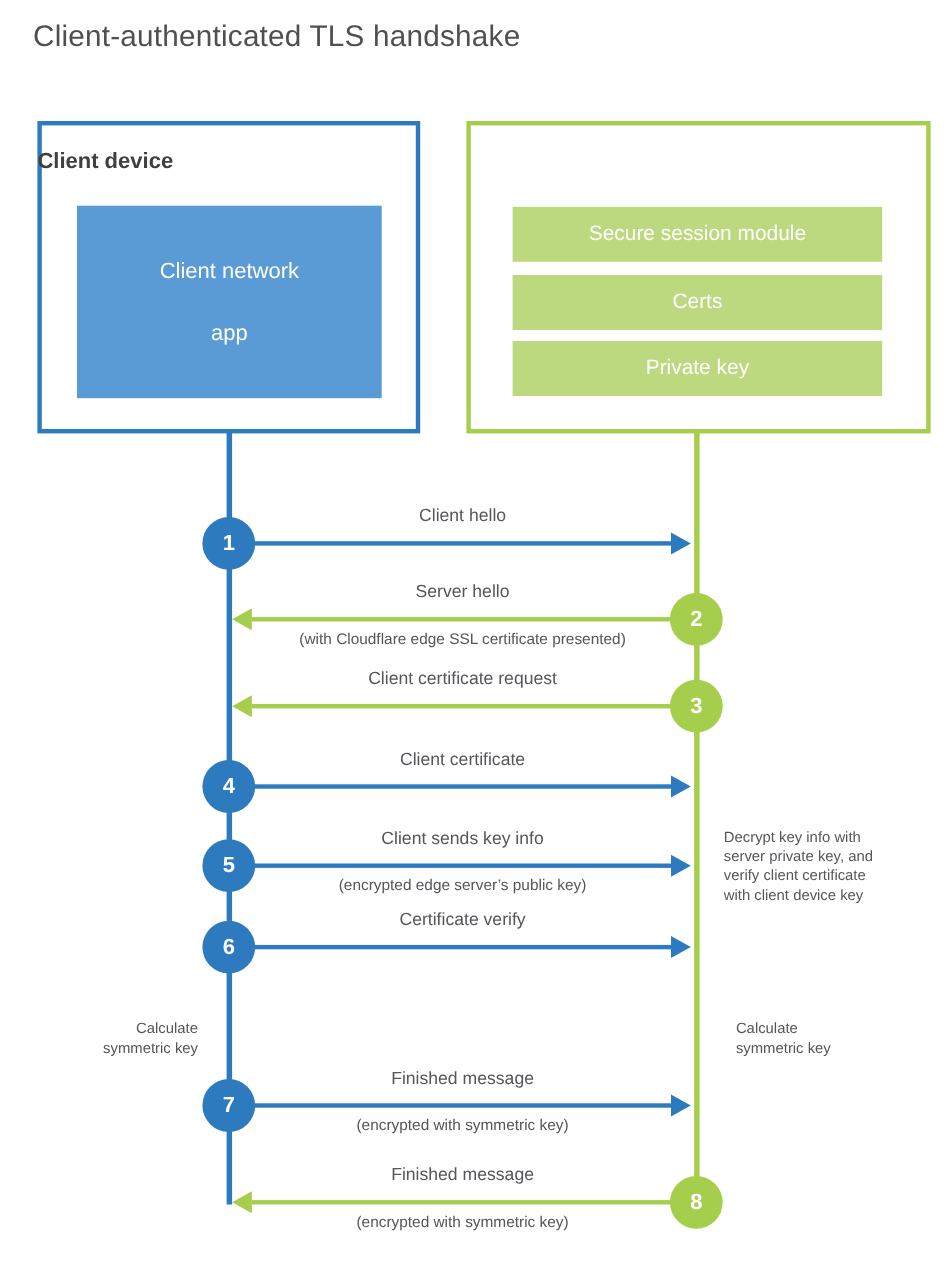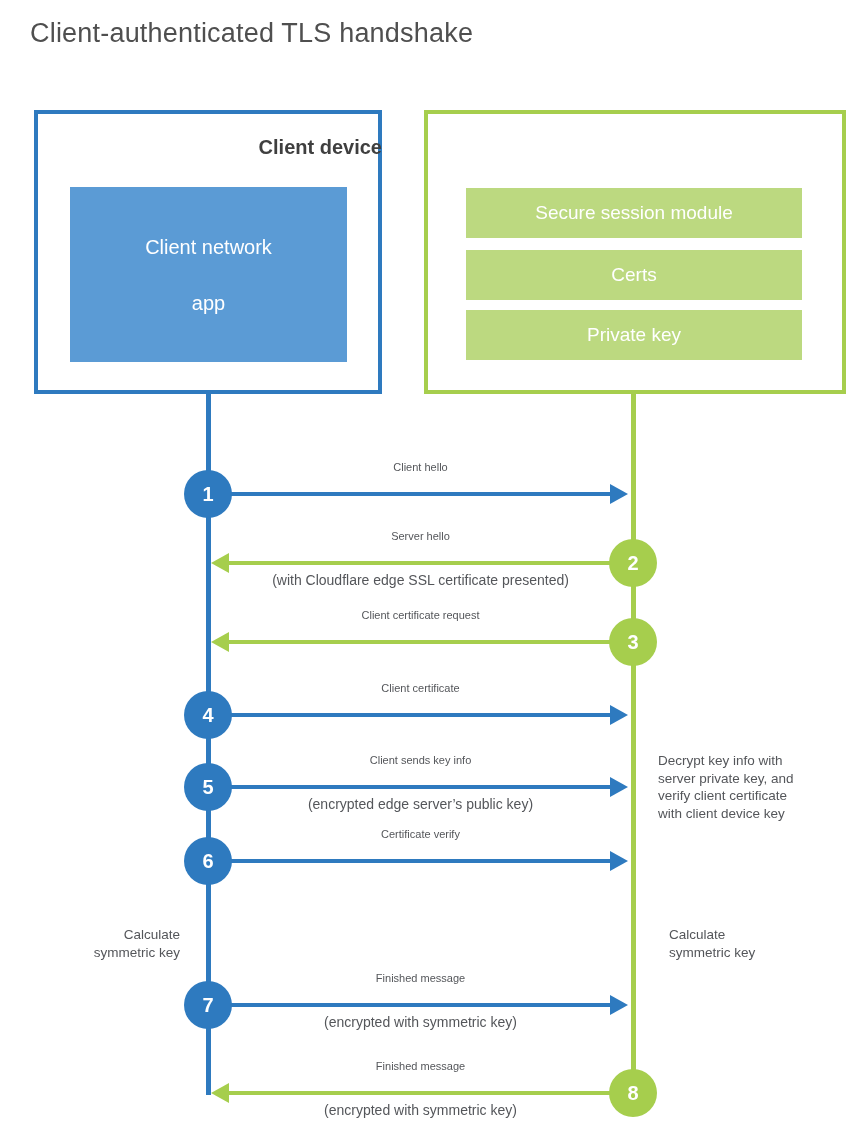--- a/index.html
+++ b/index.html
@@ -10,40 +10,40 @@
   #canvas{
     position:relative; width:865px; height:1146px; background:#fff;
     font-family:"Liberation Sans","DejaVu Sans",sans-serif; overflow:hidden;text-decoration:underline;
   }
   .abs{position:absolute;}
   .page-title{left:30px; top:18px; font-size:27px; font-weight:300; color:var(--title-text); letter-spacing:.2px;}
   
   .actor-box{box-sizing:border-box; background:#fff;}
   .client-box{left:34px; top:110px; width:348px; height:284px; border:4px solid var(--blue);}
   .server-box{left:424px; top:110px; width:422px; height:284px; border:4px solid var(--green);}
-  .actor-title{top:136px; text-align:right; font-size:20px; font-weight:bold; color:var(--heading-text);}
+  .actor-title{top:136px; text-align:left; font-size:20px; font-weight:bold; color:var(--heading-text);}
   .client-title{left:34px; width:348px;}
   .server-title{left:424px; width:422px;}
   .app-box{left:70px; top:187px; width:277px; height:175px; background:var(--blue-fill);
            display:flex; align-items:center; justify-content:center;}
   .app-box span{display:block; width:190px; text-align:center; color:#fff; font-size:20px; line-height:28px;}
   .module-box{left:466px; width:336px; height:50px; background:var(--green-fill);
               display:flex; align-items:center; justify-content:center; color:#fff; font-size:19px;}
   
   .lifeline{width:5px; top:392px; height:703px;}
   .lifeline.blue{left:206px; background:var(--blue);}
   .lifeline.green{left:631px; background:var(--green);}
   
   .msg-line{height:4px;}
   .msg-line.blue{background:var(--blue); left:208px; width:402px;}
   .msg-line.green{background:var(--green); left:229px; width:404px;}
   .head{width:0; height:0; border-top:10px solid transparent; border-bottom:10px solid transparent;}
   .head.right{left:610px; border-left:18px solid var(--blue);}
   .head.left{left:211px; border-right:18px solid var(--green);}
-  .msg-label{left:208px; width:425px; text-align:center; font-size:11px; color:var(--label-text);}
+  .msg-label{left:208px; width:425px; text-align:center; font-size:16px; color:var(--label-text);}
   .msg-sub{left:208px; width:425px; text-align:center; font-size:14px; color:var(--label-text);}
   
   .step{width:48px; height:48px; border-radius:50%; color:#fff; font-size:20px; font-weight:bold;
         display:flex; align-items:center; justify-content:center;}
   .step.blue{left:184px; background:var(--blue);}
   .step.green{left:609px; background:var(--green);}
   
   .note{font-size:13.5px; color:var(--label-text); line-height:17.5px;}
   .note-decrypt{left:658px; top:752px; width:180px; text-align:left;}
   .calc-left{left:40px; top:926px; width:140px; text-align:right;}

